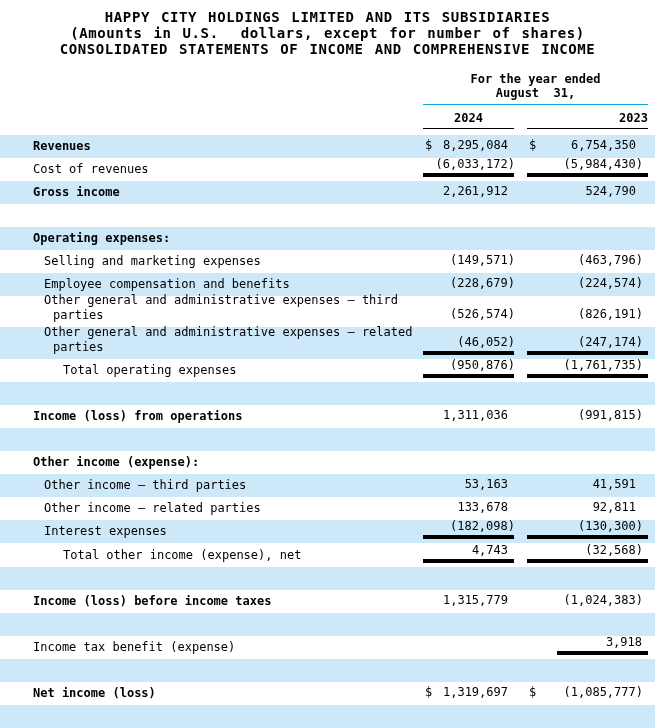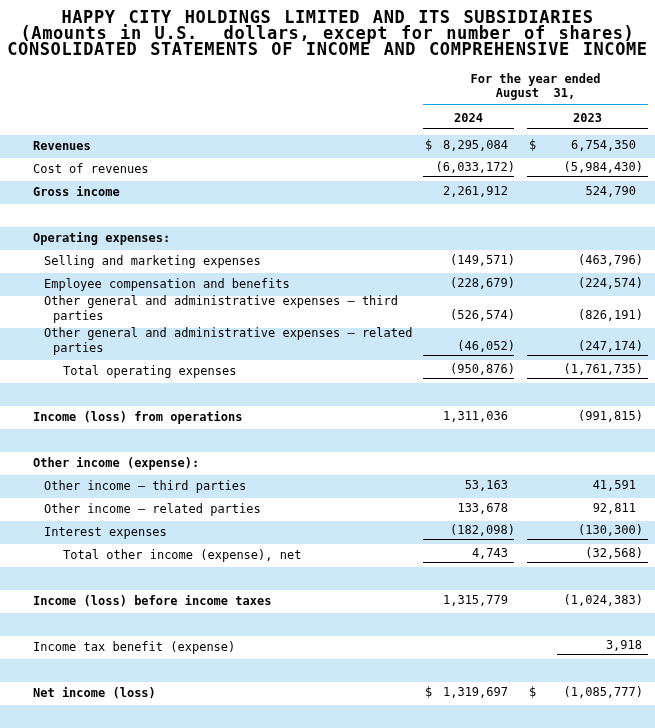--- a/index.html
+++ b/index.html
@@ -11,21 +11,21 @@
     color:#000;
     font-family:"DejaVu Sans Mono", "Liberation Mono", monospace;
     font-size:12px;
     display:flex; flex-direction:column;
   }
   
   .doc-title {
     text-align:center;
     padding-top:9px;
     font-weight:bold;
-    font-size:17px;
+    font-size:14px;
     line-height:16px;
     letter-spacing:0.6px;
     word-spacing:2px;
   }
   .doc-title .t-line { white-space:pre; }
 
   
   .col-header {
     display:flex;
     justify-content:flex-end;
@@ -43,21 +43,21 @@
   .period div { white-space:pre; }
   .years { display:flex; margin-top:1px; }
   .year {
     font-weight:bold;
     text-align:center;
     padding:5px 0 3px;
     border-bottom:1px solid #000;
     box-sizing:border-box;
   }
   .year.c1 { width:91px; }
-  .year.c2 { width:121px; margin-left:13px; }
+  .year.c2 { width:121px; margin-left:13px;text-align:right; }
 
   
   .rows { margin-top:6px; flex:1; display:flex; flex-direction:column; overflow:hidden; }
   .row {
     display:flex;
     align-items:flex-end;
     box-sizing:border-box;
     min-height:23px;
     padding:4px 7px 4px 0;
   }
@@ -77,21 +77,21 @@
     display:flex;
     align-items:flex-end;
     box-sizing:border-box;
     line-height:15px;
     padding:0 6px 1px 2px;
   }
   .cell.c1 { width:91px; }
   .cell.c2 { width:121px; margin-left:13px; padding-right:12px; }
   .cell .val { margin-left:auto; text-align:right; }
   .cell .val.neg { margin-right:-7px; }
-  .row.rule .cell { border-bottom:1px solid #000000; }
+  .row.rule .cell { border-bottom:4px solid #000000; }
 </style>
 </head>
 <body>
 
 <div class="page">
 
   <header class="doc-title">
     <div class="t-line">HAPPY CITY HOLDINGS LIMITED AND ITS SUBSIDIARIES</div>
     <div class="t-line">(Amounts in U.S.  dollars, except for number of shares)</div>
     <div class="t-line">CONSOLIDATED STATEMENTS OF INCOME AND COMPREHENSIVE INCOME</div>

